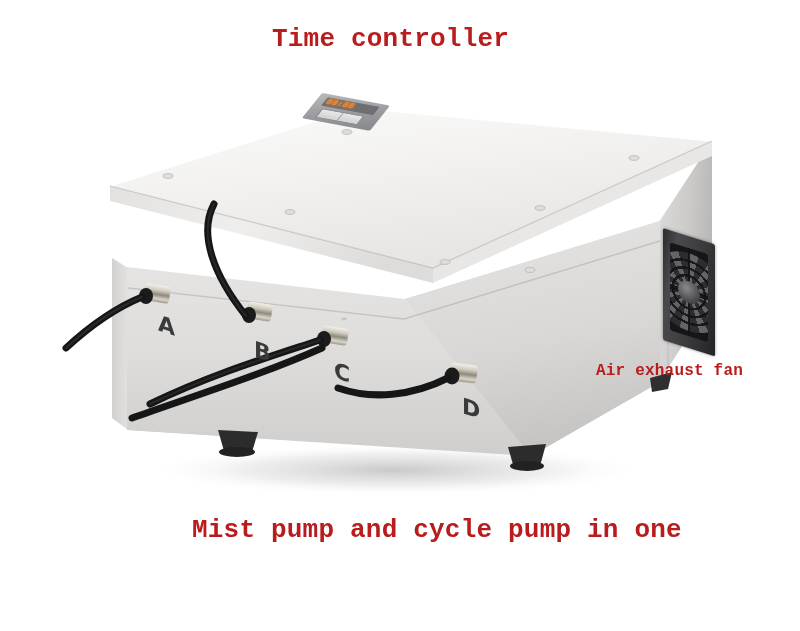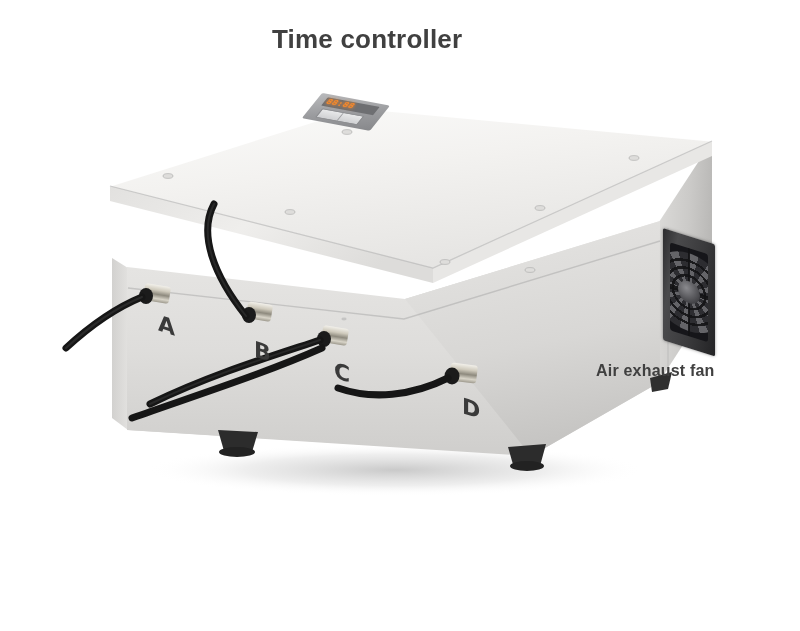--- a/index.html
+++ b/index.html
@@ -15,25 +15,25 @@
     position: relative;
     width: 800px;
     height: 631px;
     background: #ffffff;
     overflow: hidden;
   }
 
   
   .caption {
     position: absolute;
-    color: #404040;
+    color: #b91c1c;
     font-weight: bold;
     letter-spacing: 0.2px;
     white-space: nowrap;
-    font-family: Liberation Sans, sans-serif;
+    font-family: Liberation Mono, monospace;
   }
   #cap-top     { left: 272px; top: 24px;  font-size: 26px; }
   #cap-right   { left: 596px; top: 362px; font-size: 16px; }
   #cap-bottom  { left: 192px; top: 515px; font-size: 26px; }
 
   
   #device {
     position: absolute;
     left: 0; top: 0;
     width: 800px; height: 631px;
@@ -333,14 +333,15 @@
     </div>
   </div>
 
   <div class="port-label" id="label-a">A</div>
   <div class="port-label" id="label-b">B</div>
   <div class="port-label" id="label-c">C</div>
   <div class="port-label" id="label-d">D</div>
 
   <div class="caption" id="cap-top">Time controller</div>
   <div class="caption" id="cap-right">Air exhaust fan</div>
+  <div class="caption" id="cap-bottom">Mist pump and cycle pump in one</div>
 
 </div>
 
 </body></html>

